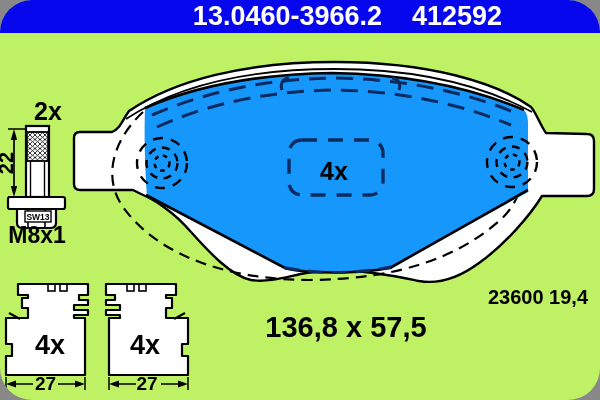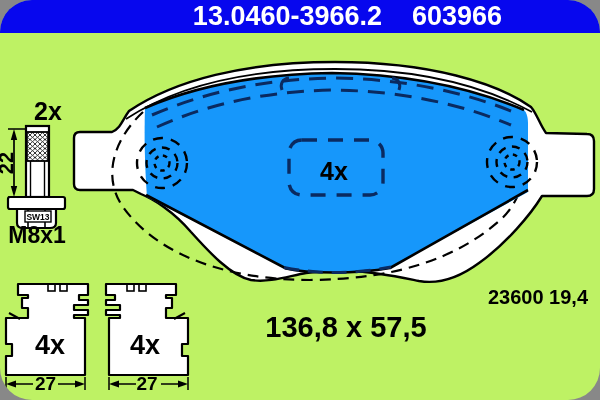--- a/index.html
+++ b/index.html
@@ -21,21 +21,21 @@
     font-family:"Liberation Sans",sans-serif;font-weight:bold;fill:#000;
   }
 </style>
 </head>
 <body>
 
 <div class="stage">
 
   <div class="hdr">
     <span>13.0460-3966.2</span>
-    <span>603966</span>
+    <span>412592</span>
   </div>
 
   <svg class="art" width="600" height="400" viewBox="0 0 600 400">
     <defs>
       <pattern id="thr" width="5" height="4.5" patternUnits="userSpaceOnUse">
         <path d="M0,0 L5,4.5 M5,0 L0,4.5" stroke="#000" stroke-width="0.8" fill="none"></path>
       </pattern>
     </defs>
 
     <g>

